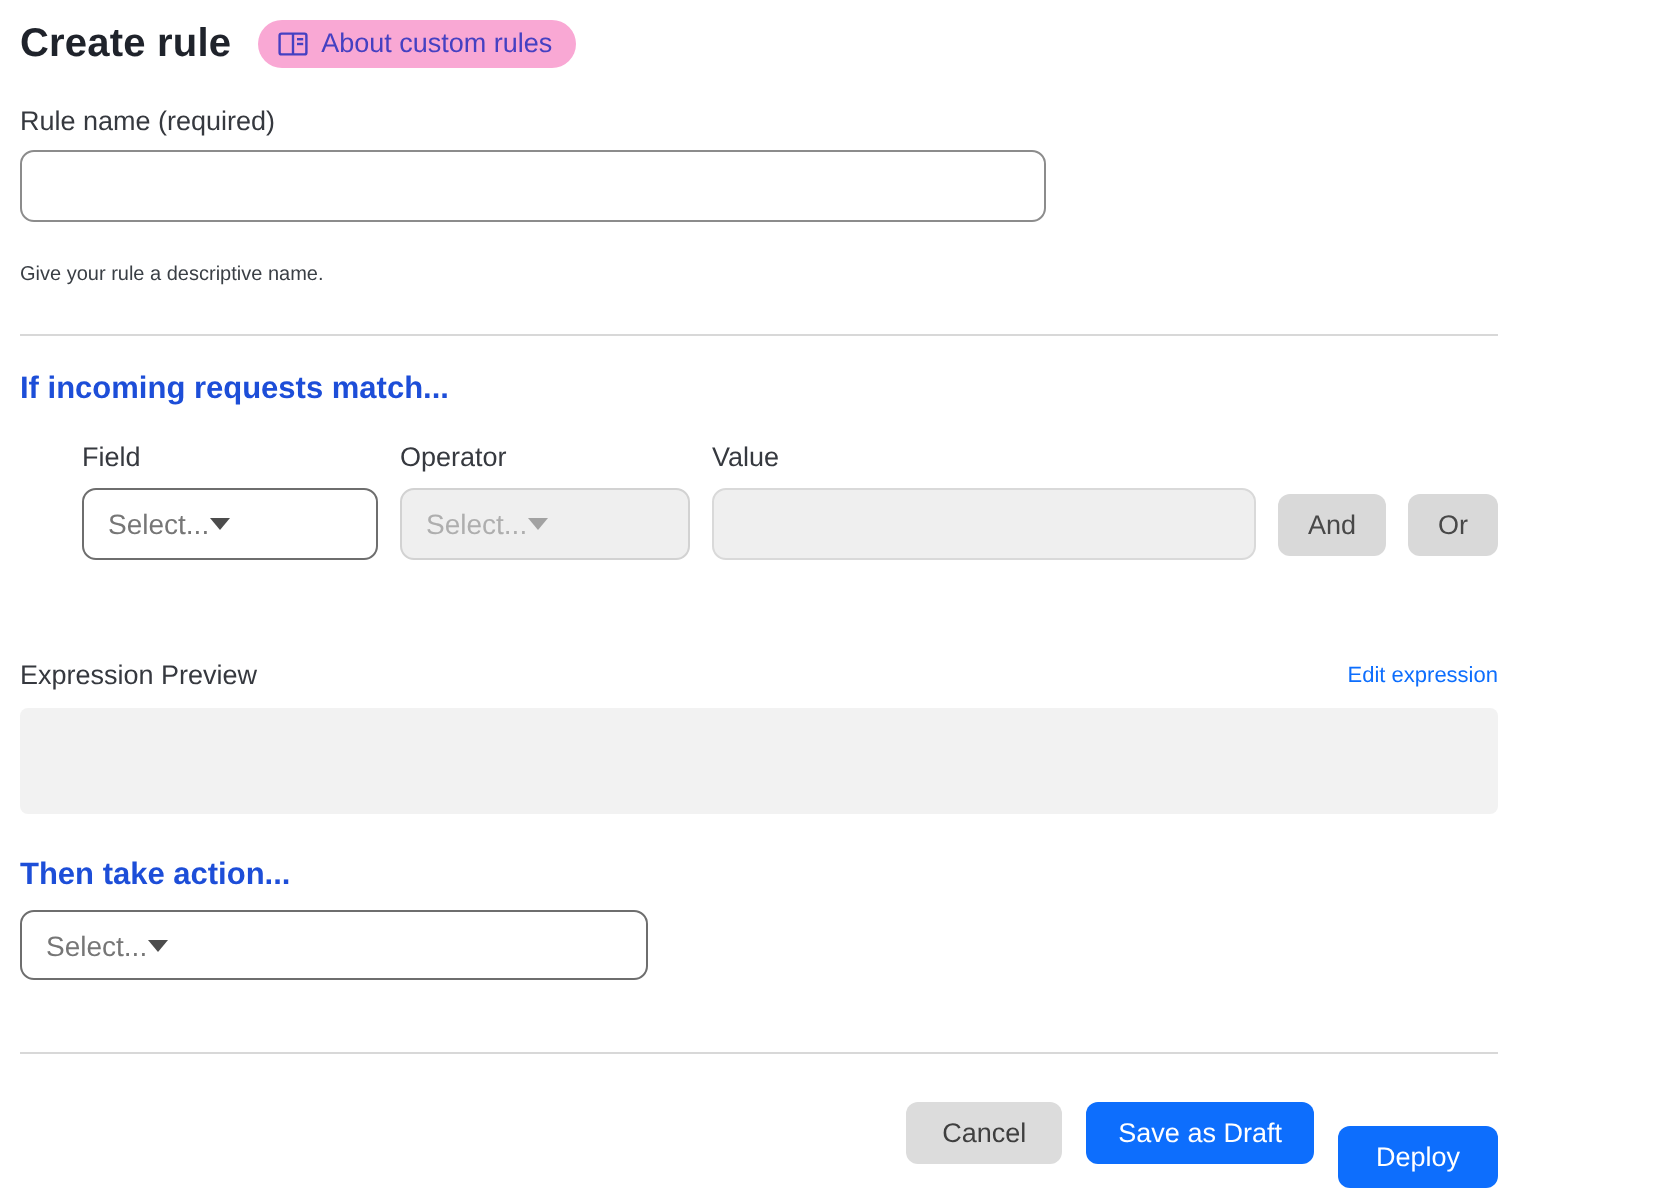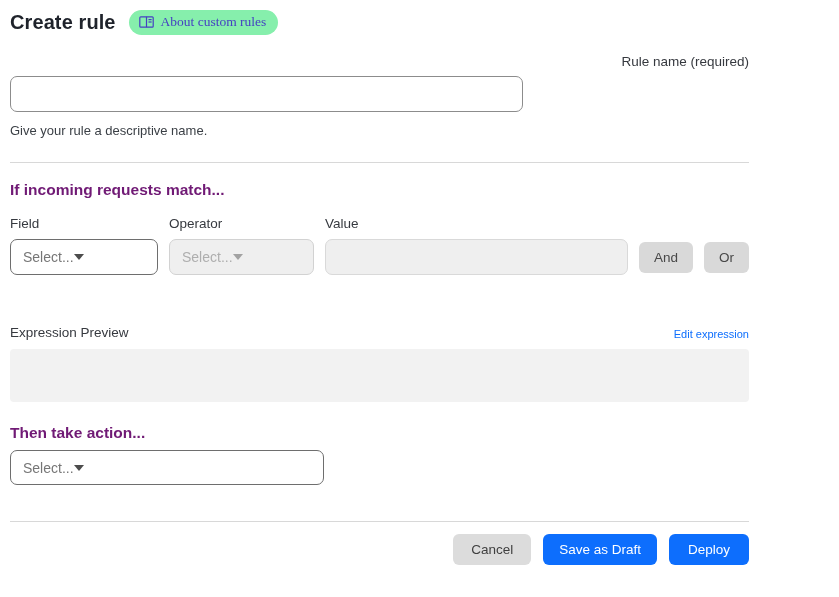--- a/index.html
+++ b/index.html
@@ -3,39 +3,39 @@
 <meta charset="utf-8">
 <style>
   * { box-sizing: border-box; margin: 0; padding: 0; }
   html, body { width: 839px; height: 597px; background: #ffffff; overflow: hidden; }
   body { font-family: "Liberation Sans", "DejaVu Sans", sans-serif; color: #31353b; }
   .container { padding: 8px 10px 0 10px; width: 759px; }
 
   
   .header-row { display: flex; align-items: center; gap: 13px; margin-top: 2px; }
   .page-title { font-size: 20px; font-weight: 700; color: #1f232b; letter-spacing: 0.1px; }
-  .about-badge { display: inline-flex; align-items: center; gap: 7px; background: #86efac;
-    color: #4540c2; font-size: 13.5px; padding: 4px 12px 5px 10px; border-radius: 13px; cursor: pointer; font-family: Liberation Serif, serif; }
+  .about-badge { display: inline-flex; align-items: center; gap: 7px; background: #f9a8d4;
+    color: #4540c2; font-size: 13.5px; padding: 4px 12px 5px 10px; border-radius: 13px; cursor: pointer; }
   .about-badge svg { display: block; }
 
   
   .field-label { font-size: 13.5px; color: #36393f; }
-  .helper-text { font-size: 13px; color: #3a3f45; margin-top: 11px; }
-  .rule-name-label { margin-top: 19px; text-align: right; }
+  .helper-text { font-size: 10px; color: #3a3f45; margin-top: 21px; }
+  .rule-name-label { margin-top: 19px; }
   .text-input { display: block; margin-top: 7px; width: 513px; height: 36px;
     border: 1px solid #8c8c8c; border-radius: 7px; padding: 0 10px; font-size: 14px;
     font-family: "Liberation Sans", sans-serif; color: #31353b; background: #fff; outline: none; }
 
   .divider { border: none; border-top: 1px solid #d8d8d8; margin-top: 24px; }
 
-  .section-heading { font-size: 15.5px; font-weight: 700; color: #701a75; }
+  .section-heading { font-size: 15.5px; font-weight: 700; color: #1d4ed8; }
   .match-heading { margin-top: 18px; }
 
   
-  .match-row { display: flex; margin-top: 17px; gap: 11px; align-items: flex-start; }
+  .match-row { display: flex; margin-top: 17px; gap: 11px; align-items: flex-start; margin-left: 31px; }
   .match-col { display: flex; flex-direction: column; }
   .match-col .control { margin-top: 8px; }
   .col-field { width: 148px; }
   .col-operator { width: 145px; }
   .col-value { flex: 1; }
 
   .select-box { height: 36px; border-radius: 7px; display: flex; align-items: center;
     justify-content: flex-start; padding: 0 12px; cursor: pointer; }
   .select-enabled { background: #fff; border: 1px solid #6e6e6e; }
   .select-enabled .select-placeholder { color: #767676; font-size: 14px; }
@@ -47,35 +47,35 @@
 
   .value-input { width: 100%; height: 36px; border: 1px solid #d9d9d9; border-radius: 7px;
     background: #efefef; padding: 0 10px; font-size: 14px; font-family: "Liberation Sans", sans-serif; }
 
   .andor-group { display: flex; gap: 11px; align-self: flex-start; margin-top: 26px; }
   .btn { border: none; border-radius: 6px; font-size: 13.5px;
     font-family: "Liberation Sans", sans-serif; cursor: pointer; }
   .btn-gray { background: #d9d9d9; color: #484848; padding: 8px 15px; }
 
   
-  .expr-row { display: flex; justify-content: space-between; align-items: flex-end; margin-top: 50px; }
+  .expr-row { display: flex; justify-content: space-between; align-items: center; margin-top: 50px; }
   .link { font-size: 11px; color: #0d6efd; text-decoration: none; cursor: pointer; }
   .expr-box { margin-top: 9px; height: 53px; background: #f2f2f2; border-radius: 4px;
     font-size: 13px; color: #31353b; padding: 8px 10px; }
 
   
   .action-heading { margin-top: 22px; }
   .choose-action-label { margin-top: 17px; }
   .action-select { width: 314px; margin-top: 8px; height: 35px; }
 
   .footer-divider { margin-top: 36px; }
   .footer-row { display: flex; justify-content: flex-end; align-items: center; gap: 12px; margin-top: 12px; }
   .btn-cancel { background: #dcdcdc; color: #3f3f3f; padding: 8px 18px; }
   .btn-blue { background: #0d6efd; color: #ffffff; padding: 8px 16px; }
-  .btn-deploy { padding: 8px 19px; }
+  .btn-deploy { padding: 8px 19px; margin-top: 24px; }
 </style>
 </head>
 <body>
 
 <div class="container">
 
   <div class="header-row">
     <h1 class="page-title">Create rule</h1>
     <span class="about-badge">
       <span>

